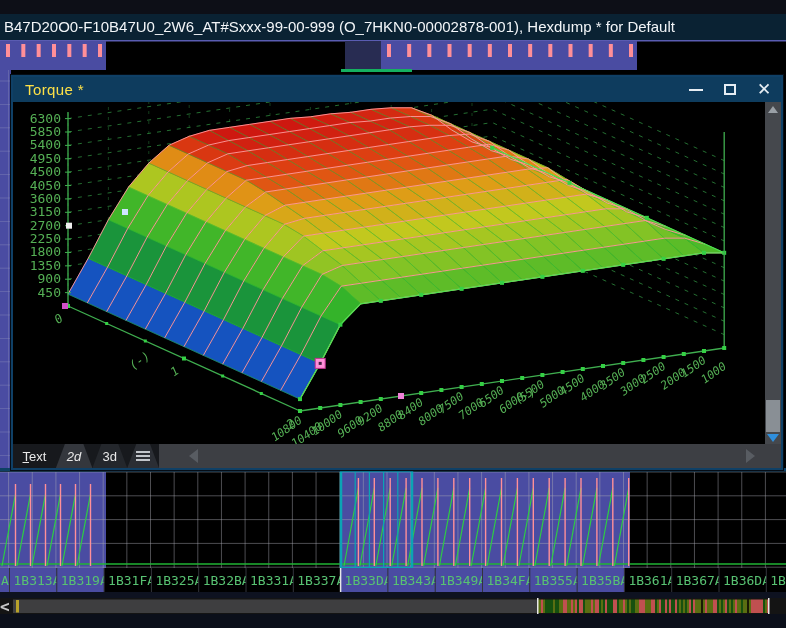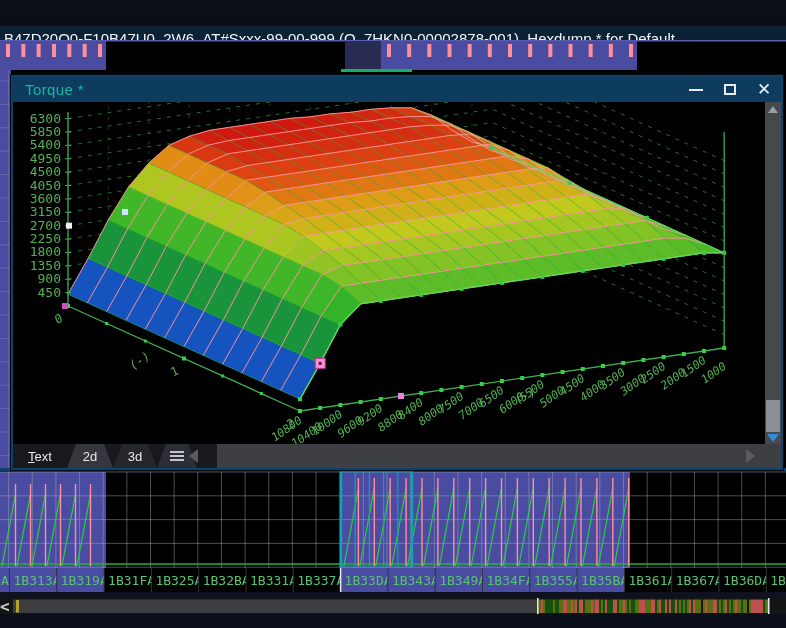--- a/index.html
+++ b/index.html
@@ -2,52 +2,52 @@
 <html><head>
 <meta charset="utf-8">
 <style>
   html,body{margin:0;padding:0;background:#0c0e16;}
   #screen{position:relative;width:786px;height:628px;overflow:hidden;
           font-family:"Liberation Sans",sans-serif;background:#0c0e16;}
   
   #top-filler{position:absolute;left:0;top:0;width:786px;height:14px;background:#0d0f17;}
   #app-title-bar{position:absolute;left:0;top:14px;width:786px;height:26px;background:#0a2233;
                  color:#f2f5f8;font-size:15px;line-height:26px;padding-left:4px;box-sizing:border-box;
-                 white-space:nowrap;margin-top:12px;}
+                 white-space:nowrap;}
   
   #mem-panel{position:absolute;left:0;top:40px;width:786px;height:588px;}
   
   #torque-window{position:absolute;left:11px;top:75px;width:772px;height:395px;
                  background:#0a0f14;border:2px solid #0f4066;box-sizing:border-box;
                  box-shadow:0 0 0 1px #050d16;display:flex;flex-direction:column;}
   #win-title-bar{height:25px;background:#0e3c5e;display:flex;align-items:center;flex:0 0 auto;}
-  #win-title{color:#14b8a6;font-size:15px;padding-left:12px;letter-spacing:.4px;flex:1;}
+  #win-title{color:#fde047;font-size:15px;padding-left:12px;letter-spacing:.4px;flex:1;}
   .win-ctrl{width:34px;height:25px;display:flex;align-items:center;justify-content:center;cursor:default;}
   .glyph-min{width:14px;height:0;border-bottom:2px solid #e6edf3;}
   .glyph-max{width:12px;height:11px;border:2px solid #e6edf3;box-sizing:border-box;}
   .glyph-close{color:#e6edf3;font-size:17px;line-height:17px;}
   #win-body{flex:1;display:flex;min-height:0;}
   #plot-area{flex:1;background:#000;position:relative;}
   #plot-svg{display:block;width:100%;height:100%;}
   
   #v-scrollbar{width:16px;background:#45484d;position:relative;flex:0 0 auto;}
   #sb-up{position:absolute;top:0;left:0;width:16px;height:14px;display:flex;align-items:center;justify-content:center;}
   #sb-up:before{content:"";border-left:5px solid transparent;border-right:5px solid transparent;border-bottom:7px solid #9aa0a6;}
   #sb-thumb{position:absolute;left:1px;top:298px;width:14px;height:32px;background:#898f95;}
   #sb-down{position:absolute;bottom:0;left:0;width:16px;height:13px;display:flex;align-items:center;justify-content:center;}
   #sb-down:before{content:"";border-left:6px solid transparent;border-right:6px solid transparent;border-top:8px solid #2f8fdd;}
   
   #tab-bar{height:24px;background:#3d3f44;display:flex;align-items:stretch;flex:0 0 auto;position:relative;}
-  #tab-zone{width:204px;background:#17191d;display:flex;align-items:stretch;}
+  #tab-zone{width:146px;background:#17191d;display:flex;align-items:stretch;}
   .tab{display:flex;align-items:center;justify-content:center;color:#e8e8e8;
        font-size:13px;cursor:default;}
   .tab-plain{width:54px;background:#17191d;}
   .tab-plain span::first-letter{text-decoration:underline;}
   .trap{clip-path:polygon(9px 0,calc(100% - 9px) 0,100% 100%,0 100%);}
-  .tab-2d{width:46px;background:#34373d;}
+  .tab-2d{width:46px;background:#34373d;font-style:italic;}
   .tab-3d{width:44px;background:#24272c;text-align:right;}
   .tab-menu{width:40px;background:#2b2e34;flex-direction:column;row-gap:2px;}
   .menu-bar{width:14px;height:2px;background:#c2c6cb;}
   .tab-arrow{position:absolute;top:5px;width:0;height:0;}
   #tab-left-arrow{left:176px;border-top:7px solid transparent;border-bottom:7px solid transparent;border-right:9px solid #585c62;}
   #tab-right-arrow{right:26px;border-top:7px solid transparent;border-bottom:7px solid transparent;border-left:9px solid #585c62;}
   text{user-select:none;}
 </style>
 </head>
 <body>

